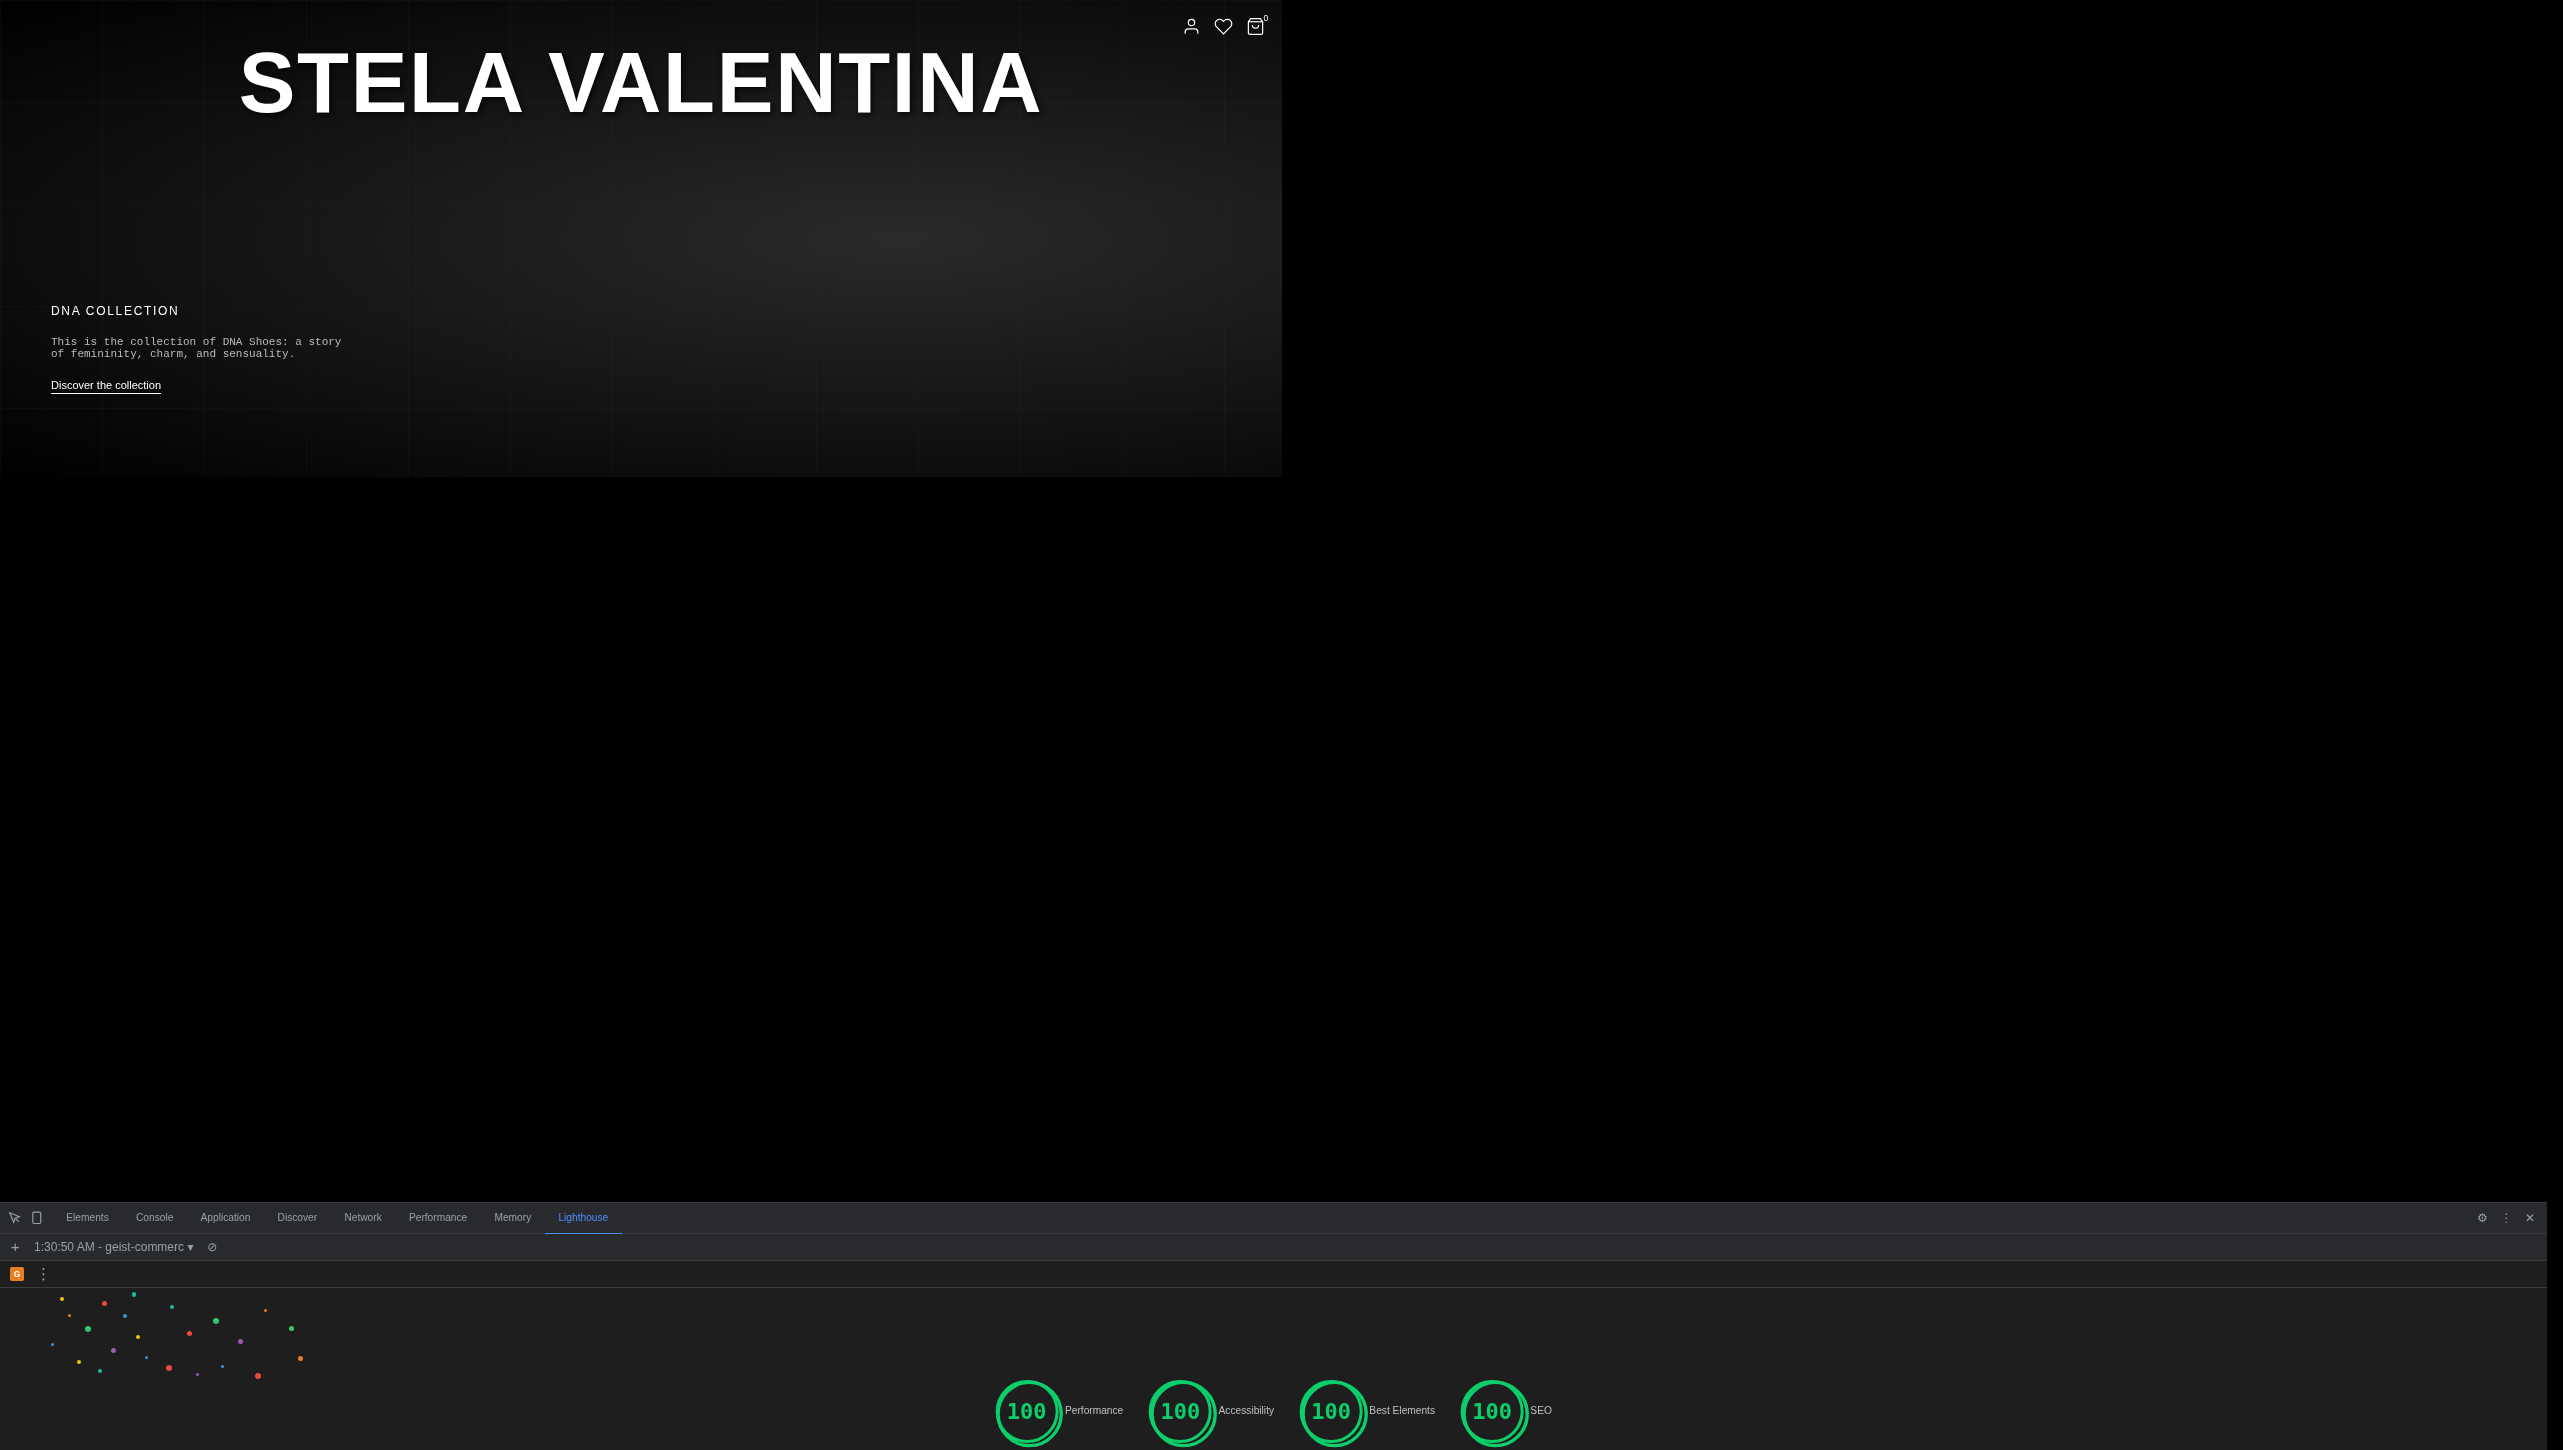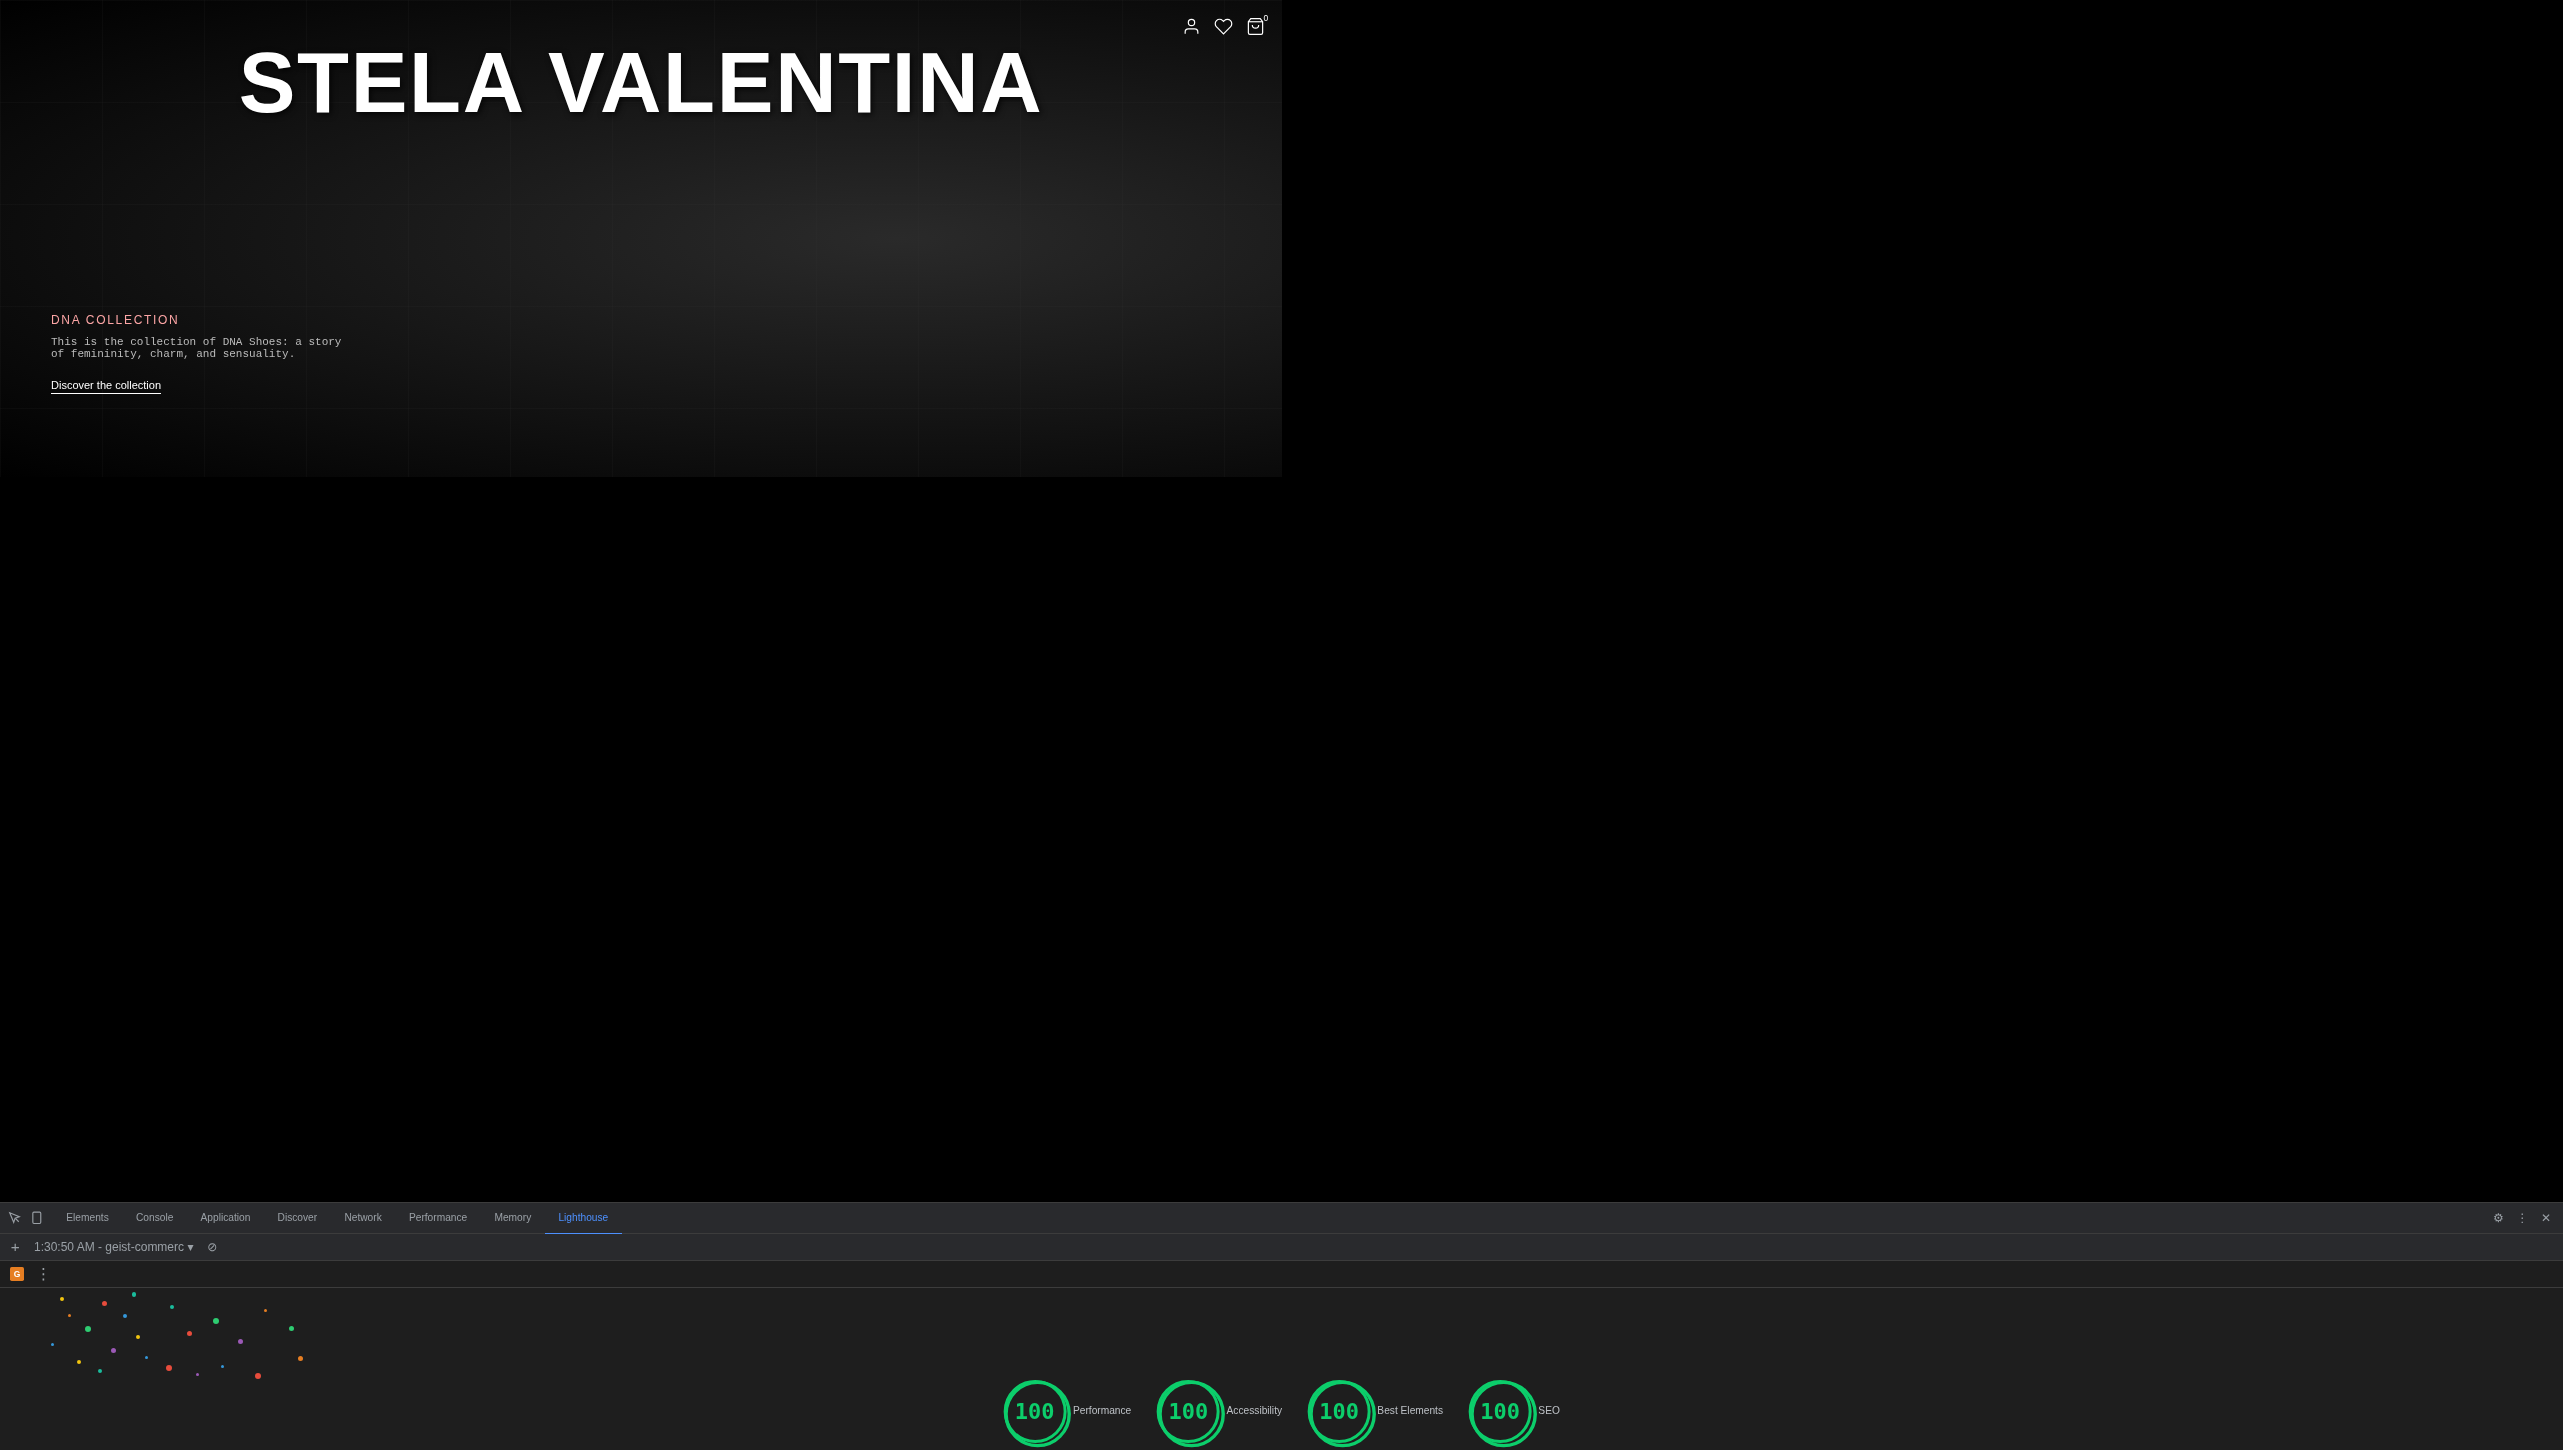--- a/index.html
+++ b/index.html
@@ -80,22 +80,22 @@
     .collection-info {
       position: absolute;
       bottom: 85px;
       left: 51px;
       color: #fff;
     }
 
     .collection-title {
       font-size: 12px;
       letter-spacing: 1.7px;
-      margin-bottom: 9px;
-      color: #fca5a5;
+      margin-bottom: 18px;
+      color: #ffffff;
     }
 
     .collection-desc {
       font-size: 11px;
       color: #bbb;
       max-width: 298px;
       margin-bottom: 17px;
       font-family: Liberation Mono, monospace;
     }
 
@@ -106,21 +106,21 @@
       border-bottom: 0.9px solid #fff;
       padding-bottom: 1.7px;
       cursor: pointer;
     }
 
     
     .devtools {
       position: absolute;
       bottom: 0;
       left: 0;
-      right: 0;
+      right: 16px;
       height: 248px;
       background: #292a2d;
       border-top: 0.9px solid #3c3c3c;
     }
 
     .devtools-toolbar {
       display: flex;
       align-items: center;
       background: #292a2d;
       border-bottom: 0.9px solid #3c3c3c;

